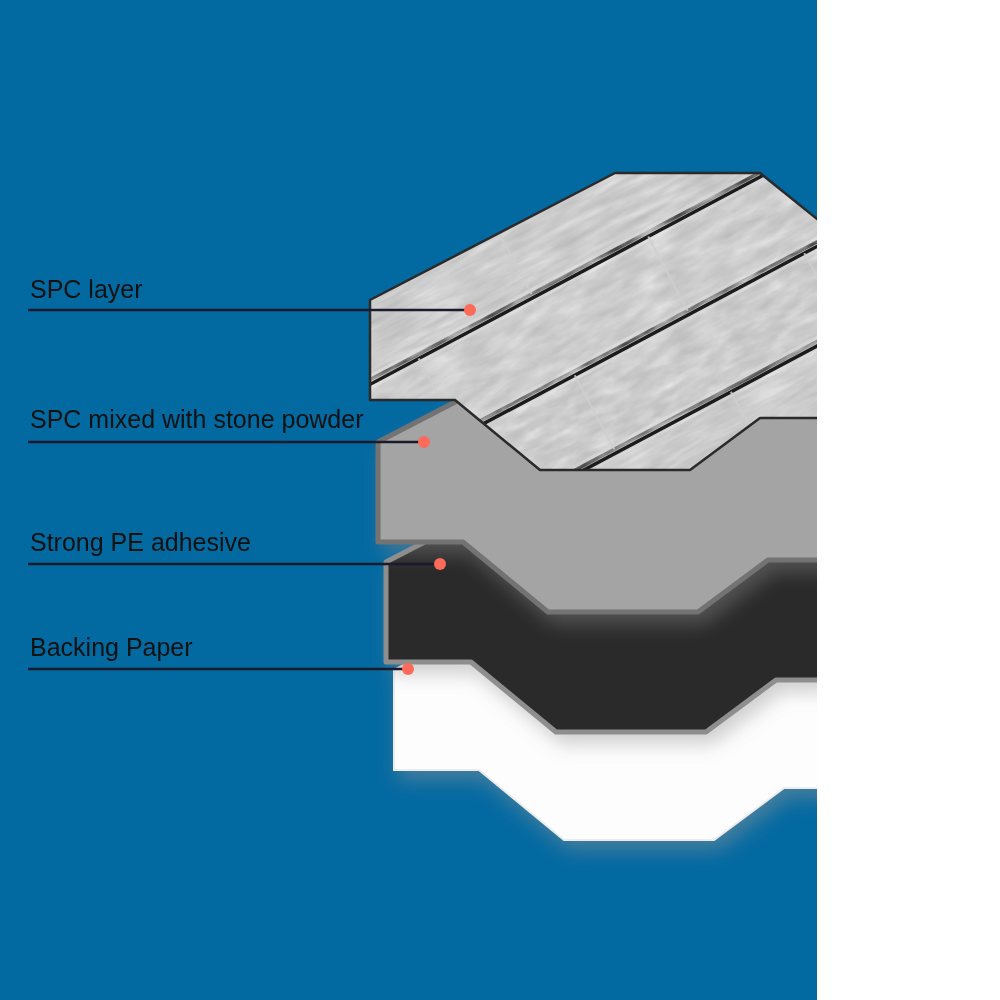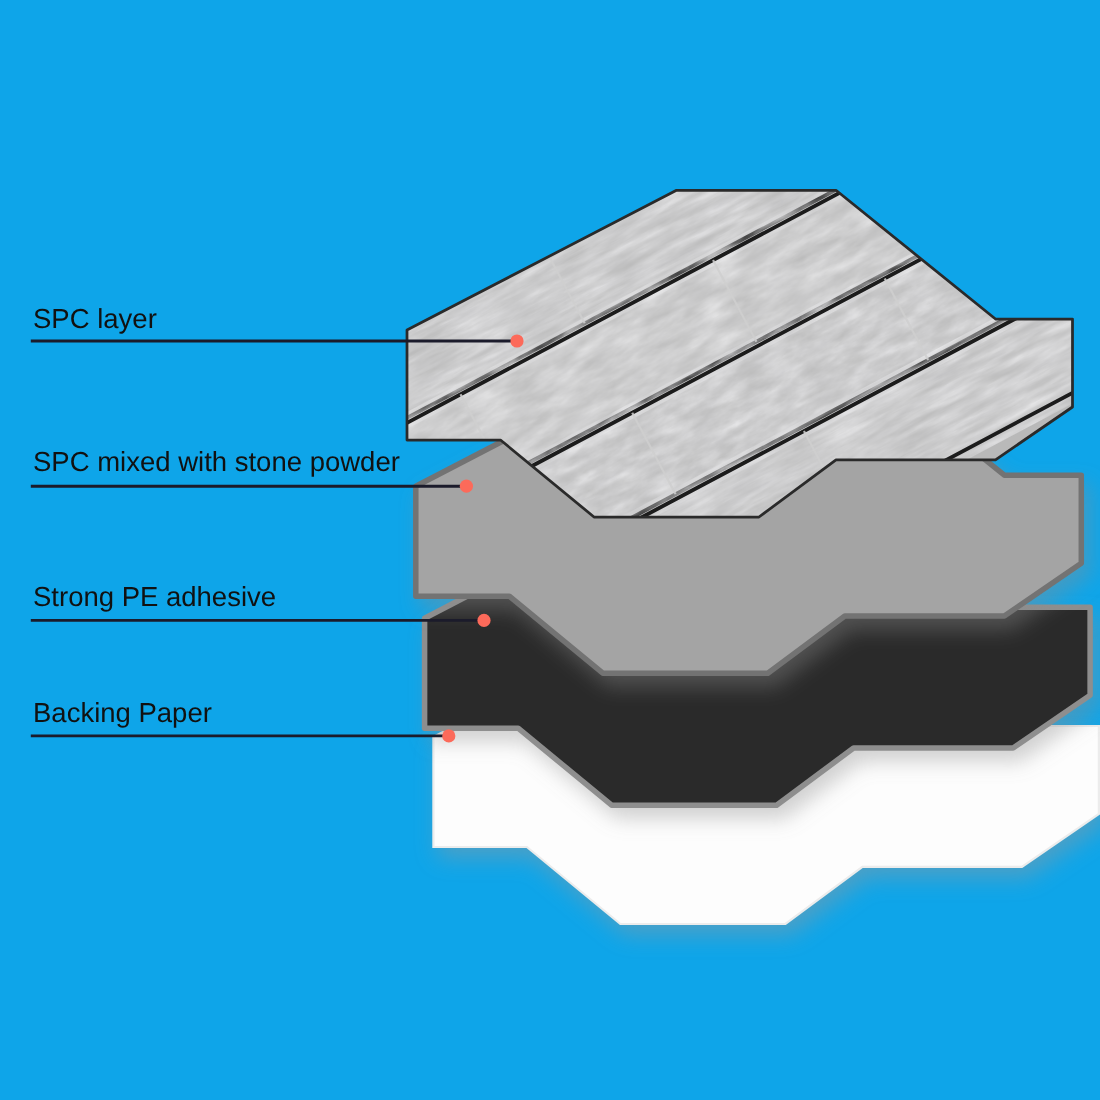--- a/index.html
+++ b/index.html
@@ -2,23 +2,23 @@
 <html><head>
 <meta charset="utf-8">
 <style>
   html, body {
     margin: 0;
     padding: 0;
     background: #ffffff;
   }
   #stage {
     position: relative;
-    width: 1000px;
+    width: 817px;
     height: 1000px;
-    background: #0ea5e9;
+    background: #0369a1;
     overflow: hidden;
     font-family: "Liberation Sans", sans-serif;
   }
   #diagram {
     position: absolute;
     inset: 0;
     width: 1000px;
     height: 1000px;
     display: block;
   }

